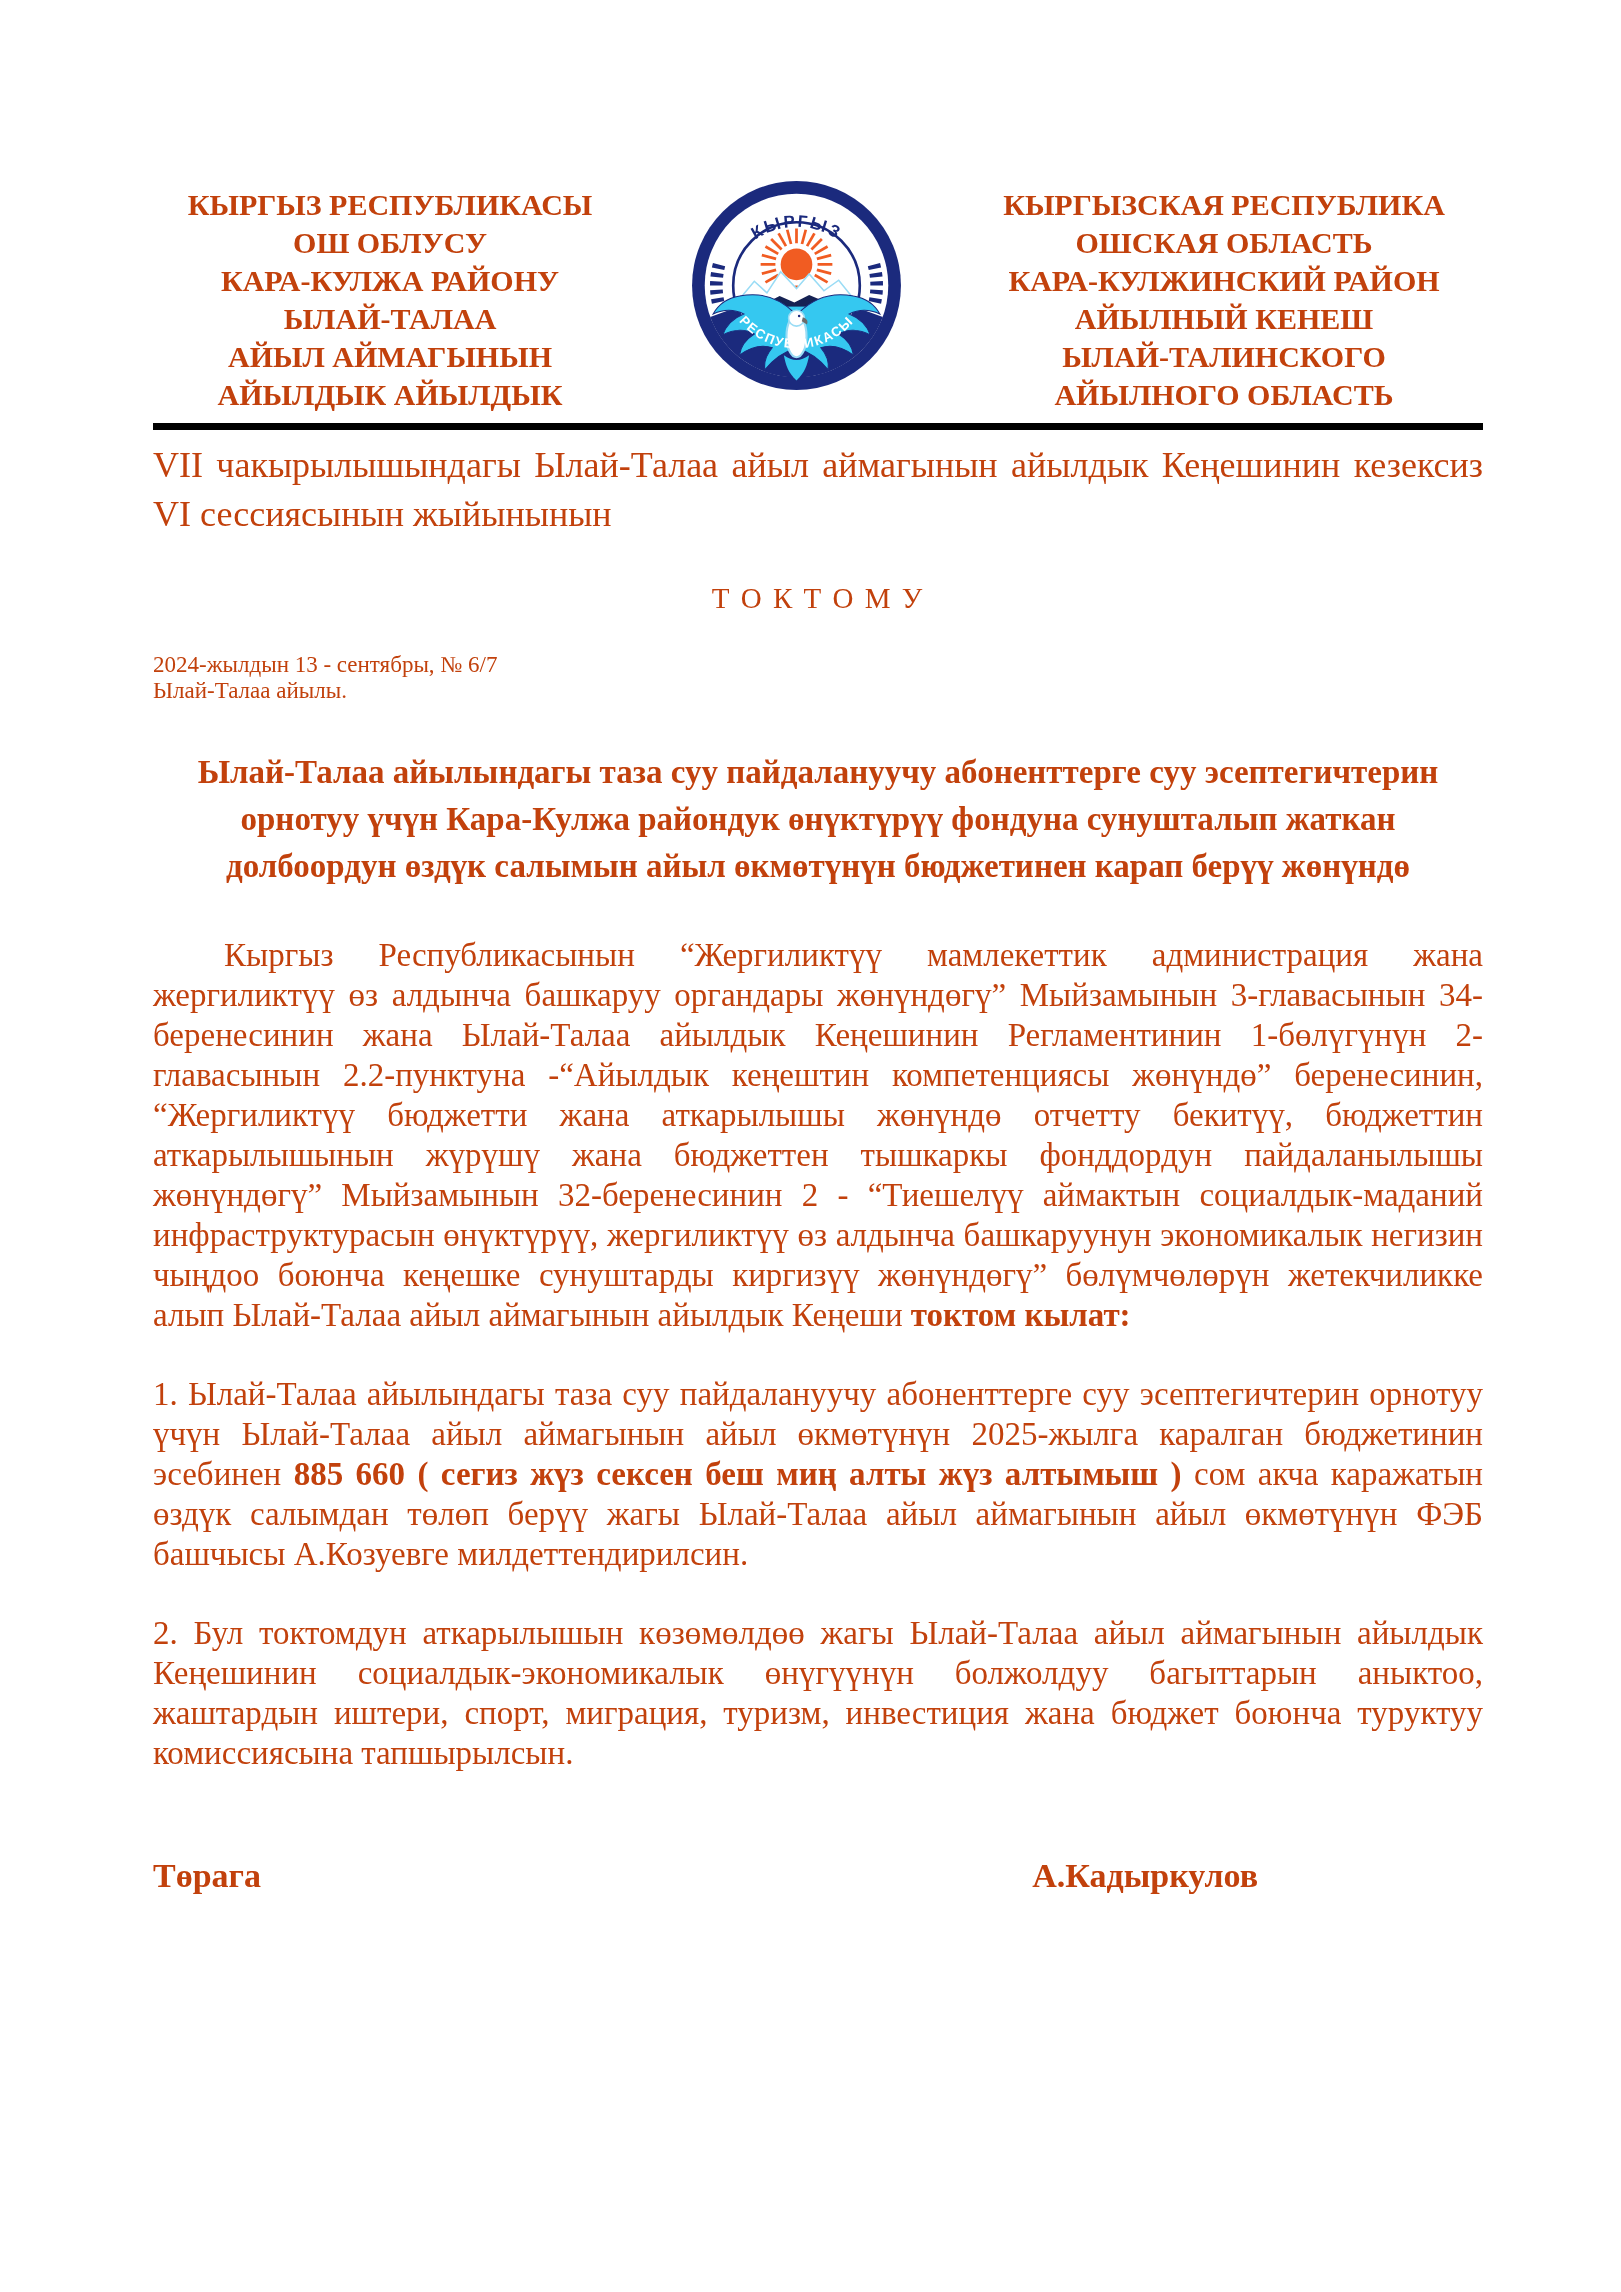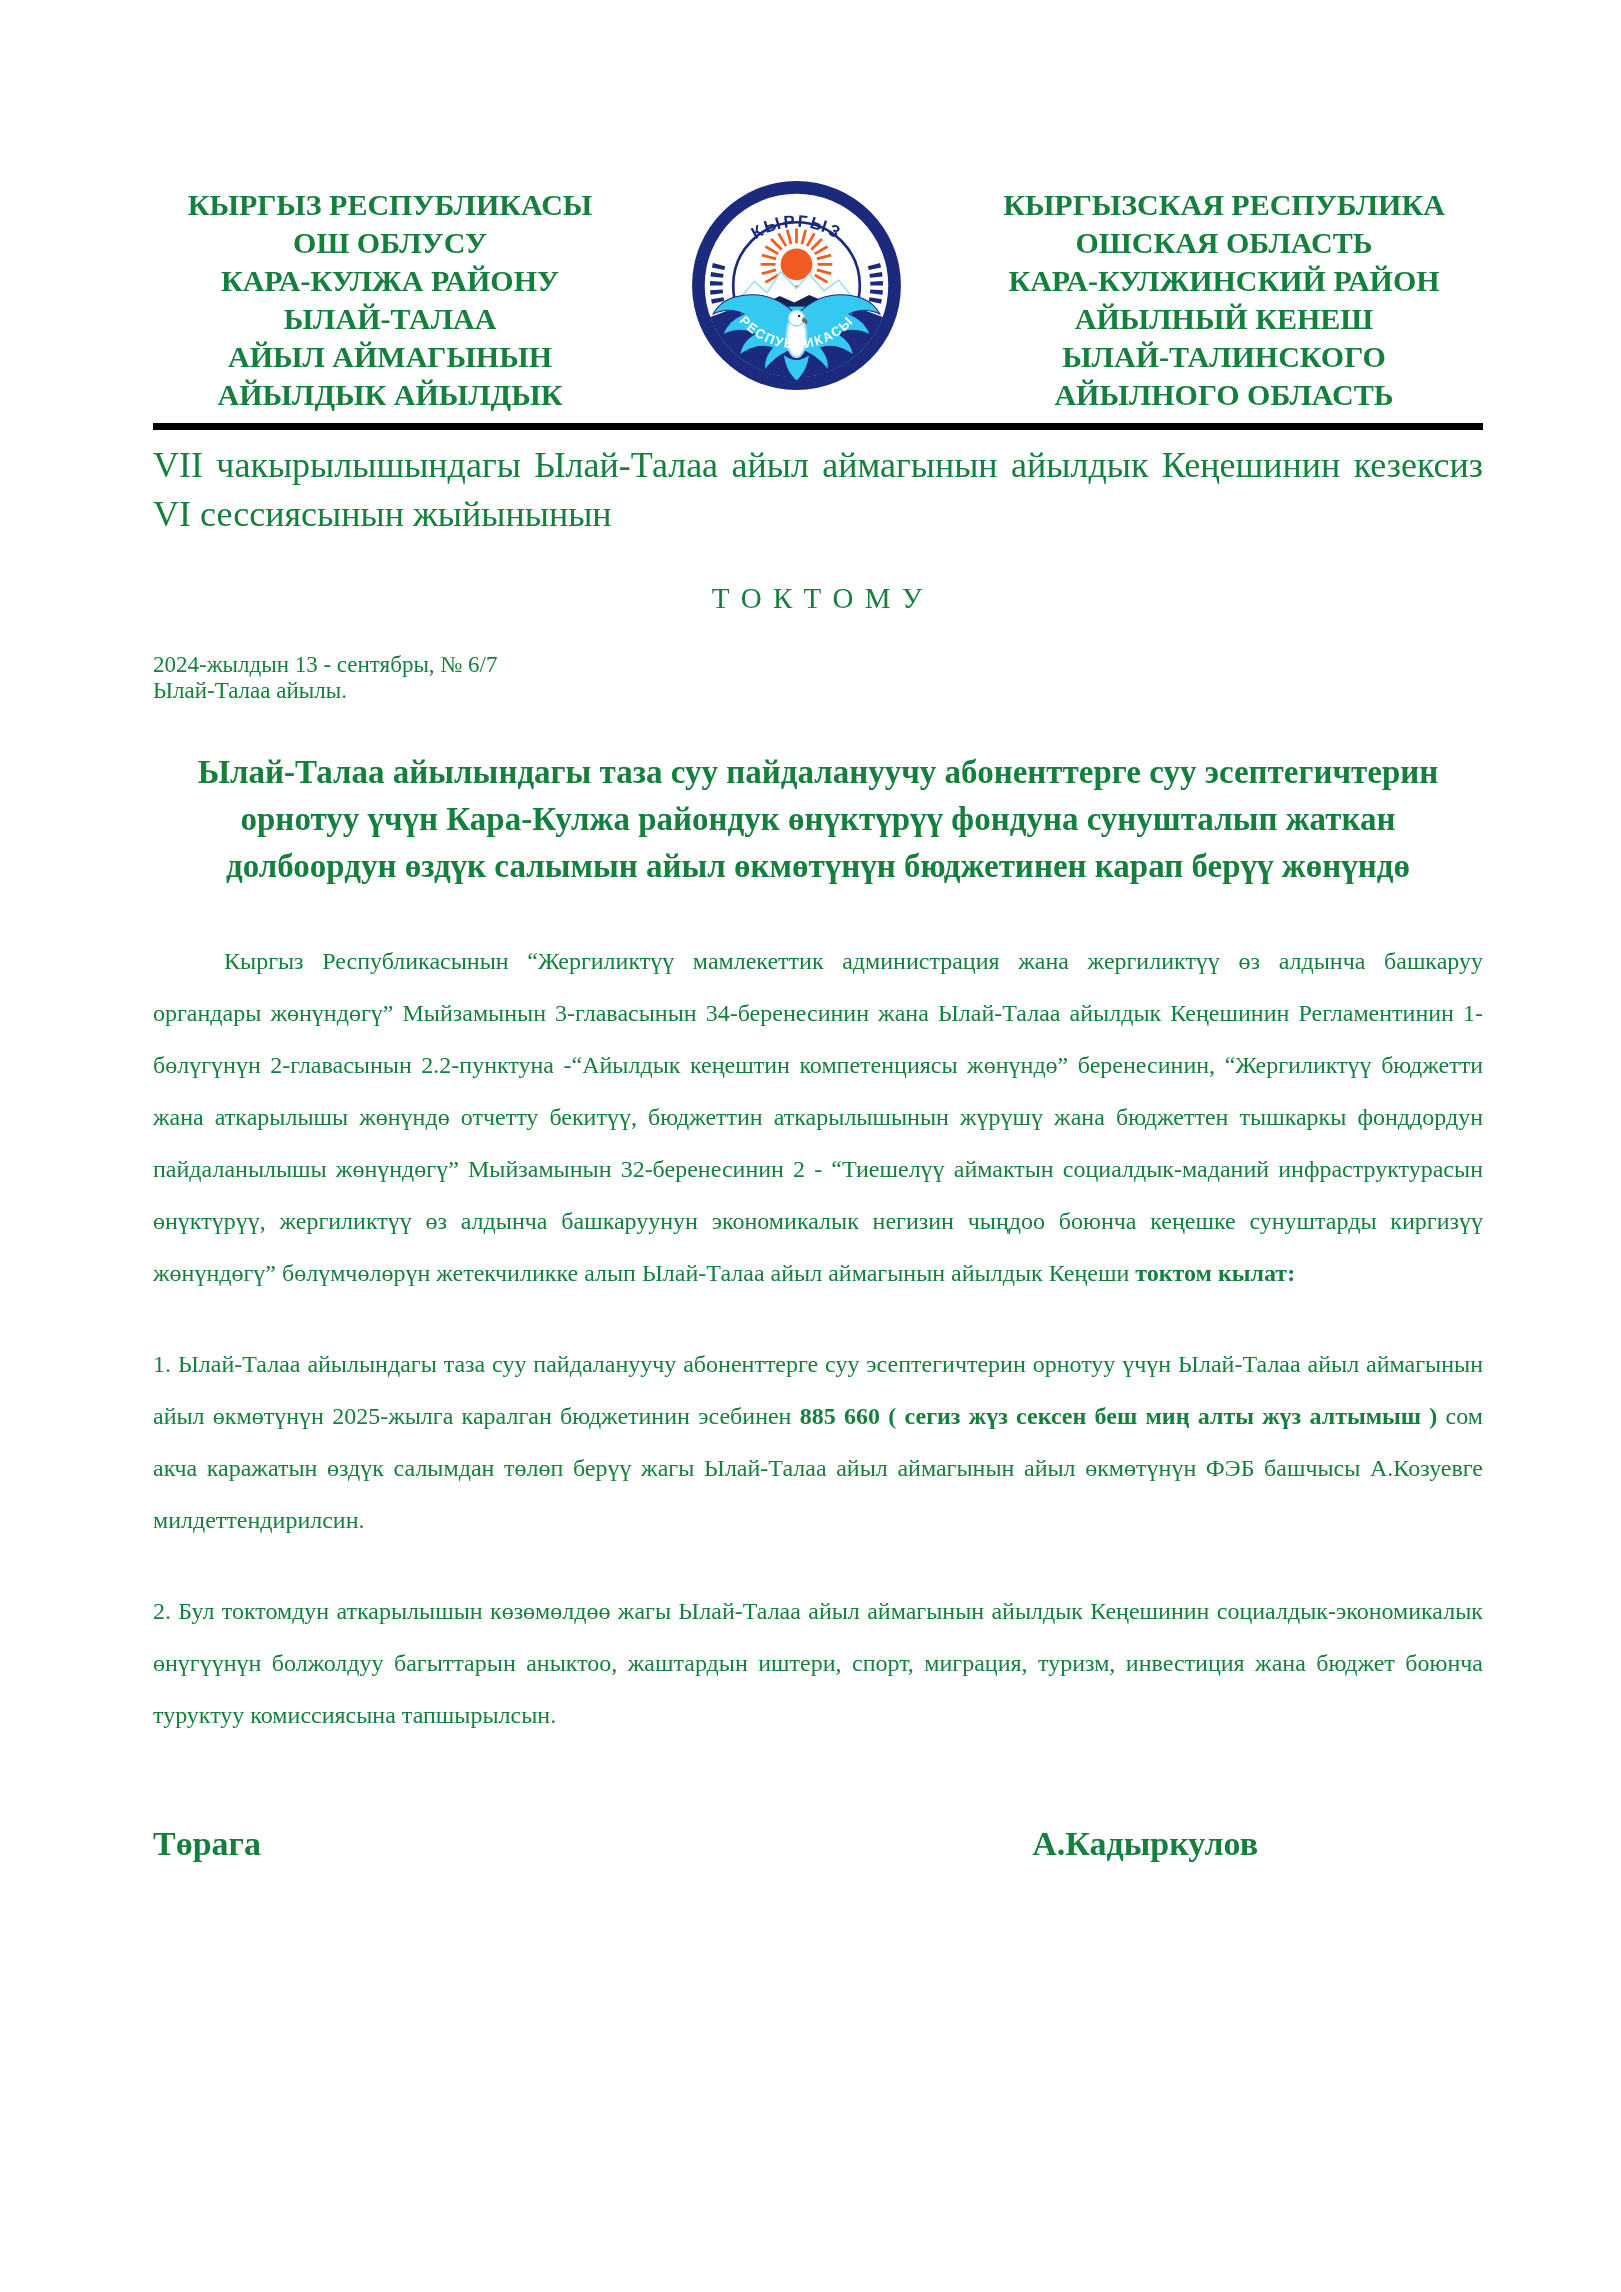--- a/index.html
+++ b/index.html
@@ -2,21 +2,21 @@
 <html><head>
 <meta charset="utf-8">
 <style>
   html,body{margin:0;padding:0;background:#ffffff;}
   .page{
     position:relative;
     width:1621px;
     height:2293px;
     background:#ffffff;
     font-family:"Liberation Serif","DejaVu Serif",serif;
-    color:#15803d;
+    color:#c2410c;
     overflow:hidden;
   }
   .content{
     position:absolute;
     left:153px;
     top:0;
     width:1330px;
   }
   
   .header{
@@ -67,22 +67,22 @@
   }
   .subject{
     margin-top:45px;
     font-size:33px;
     font-weight:bold;
     line-height:47px;
     text-align:center;
     padding:0 13.7px;
   }
   .para{
-    font-size:24px;
-    line-height:52px;
+    font-size:33px;
+    line-height:40px;
     text-align:justify;
   }
   .para.intro{
     margin-top:45px;
     text-indent:71px;
   }
   .para.item{margin-top:39px;}
   .bold{font-weight:bold;}
   .signature{
     margin-top:84px;

